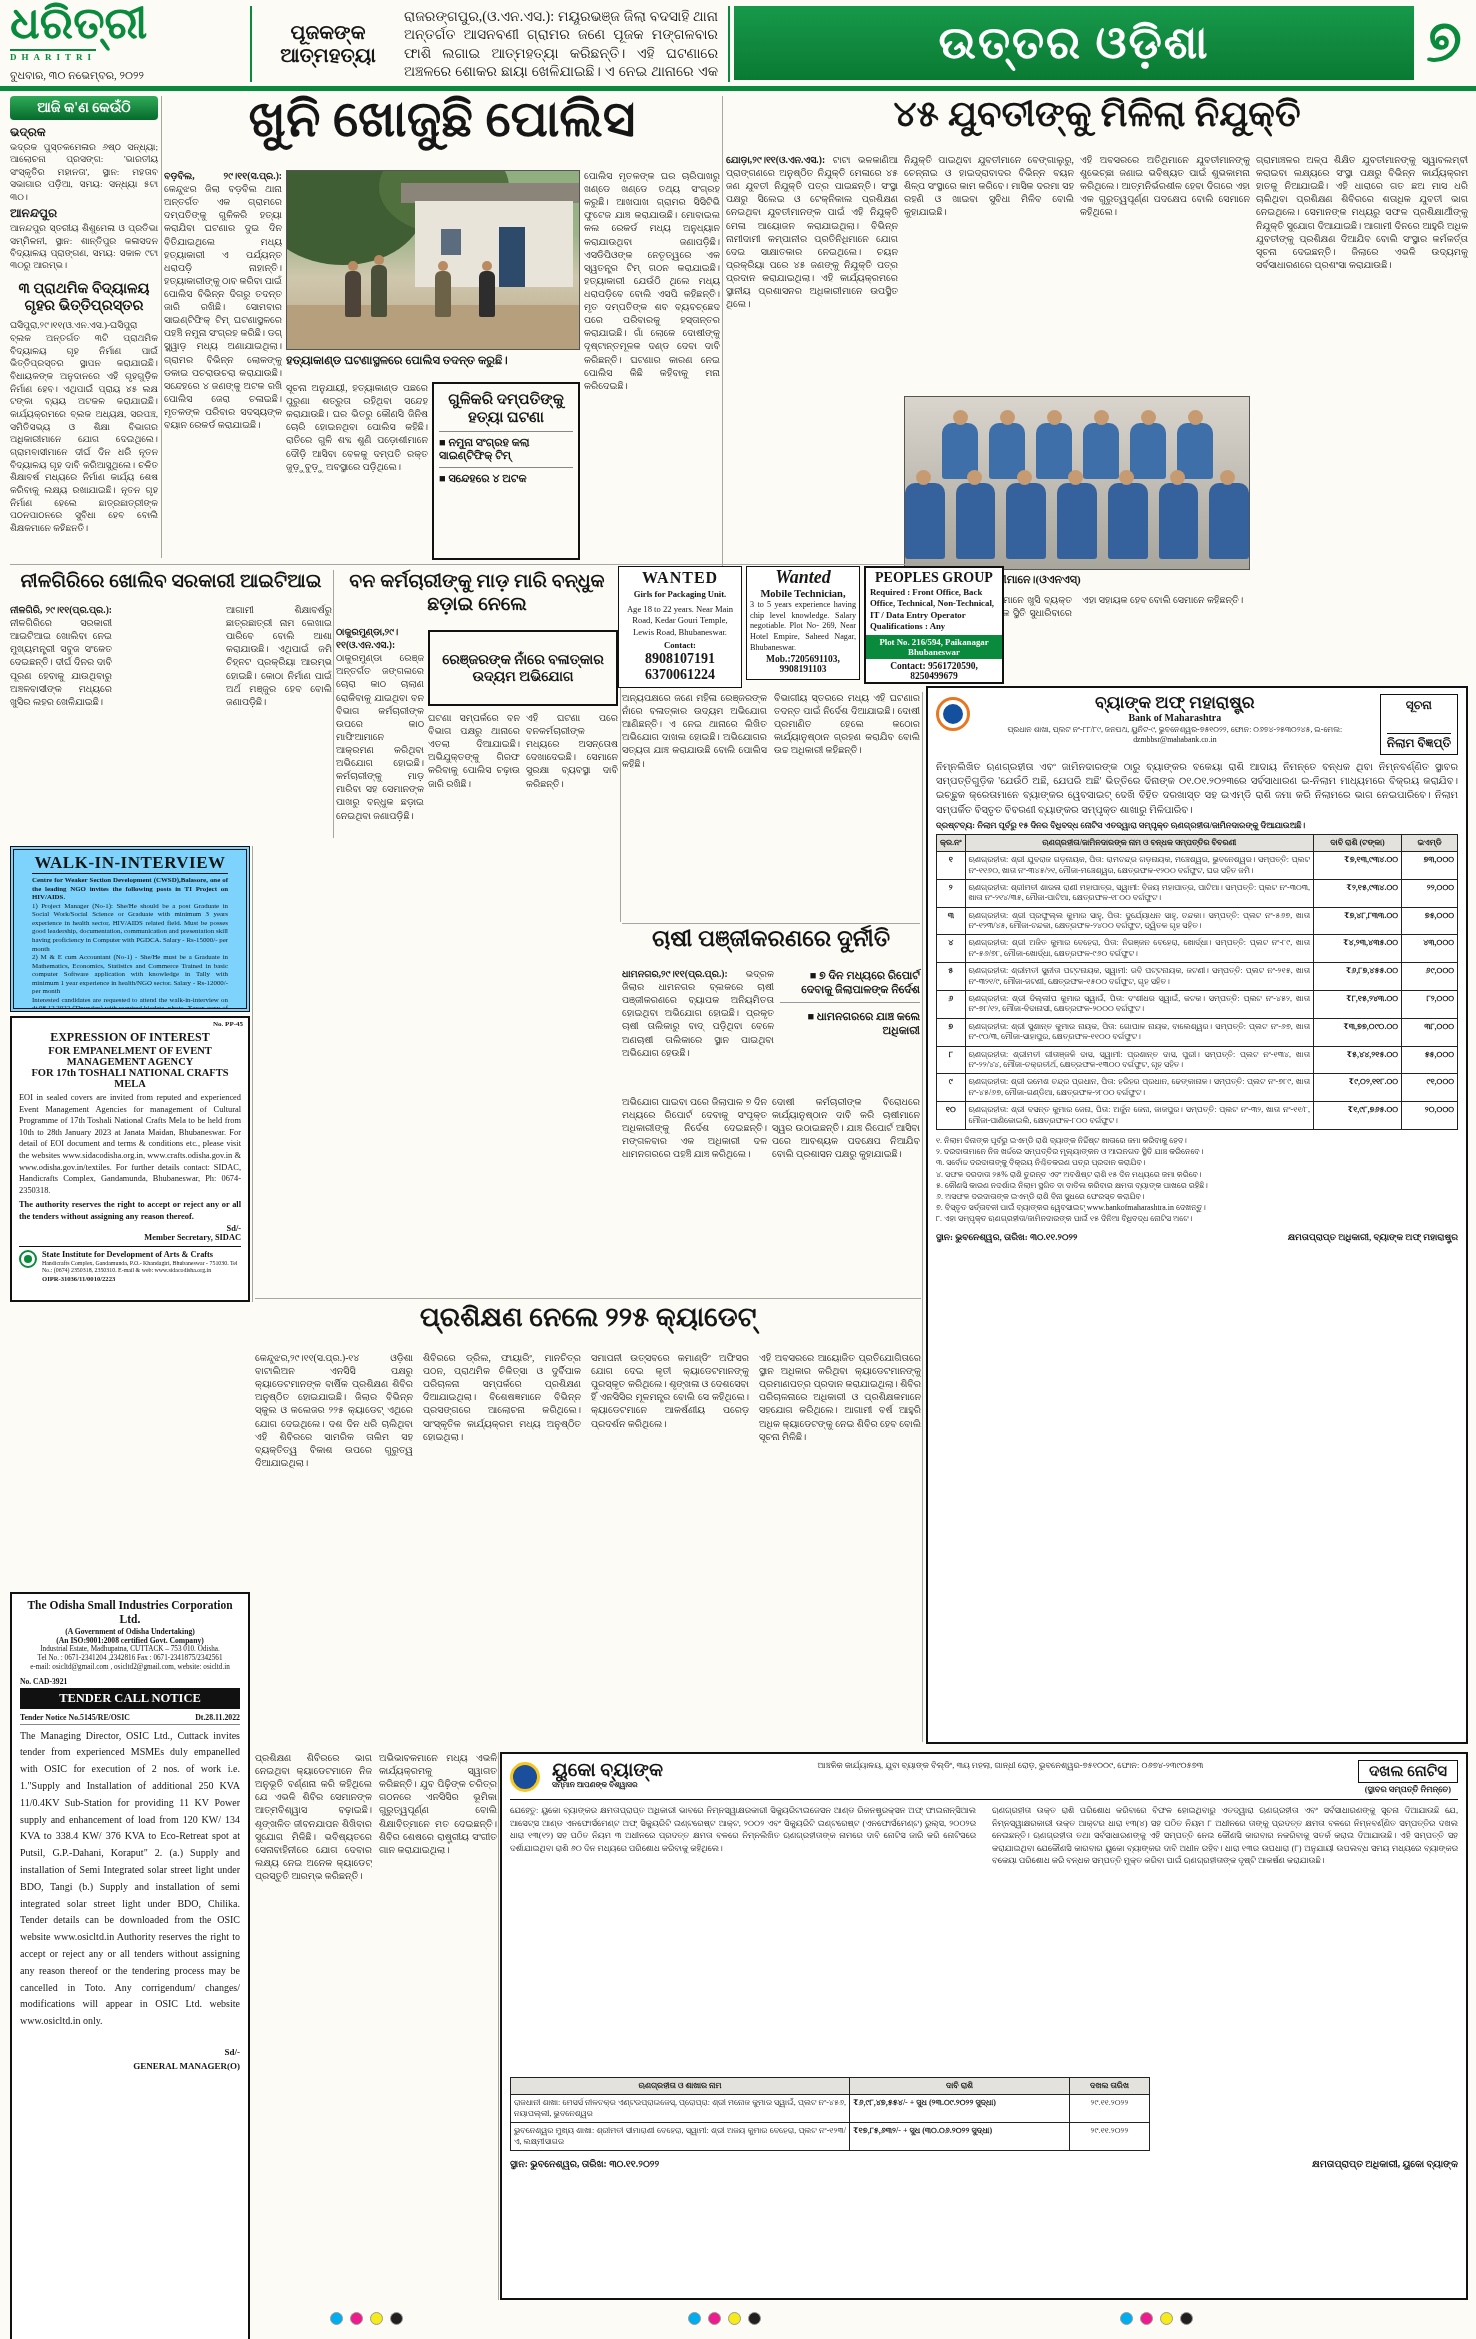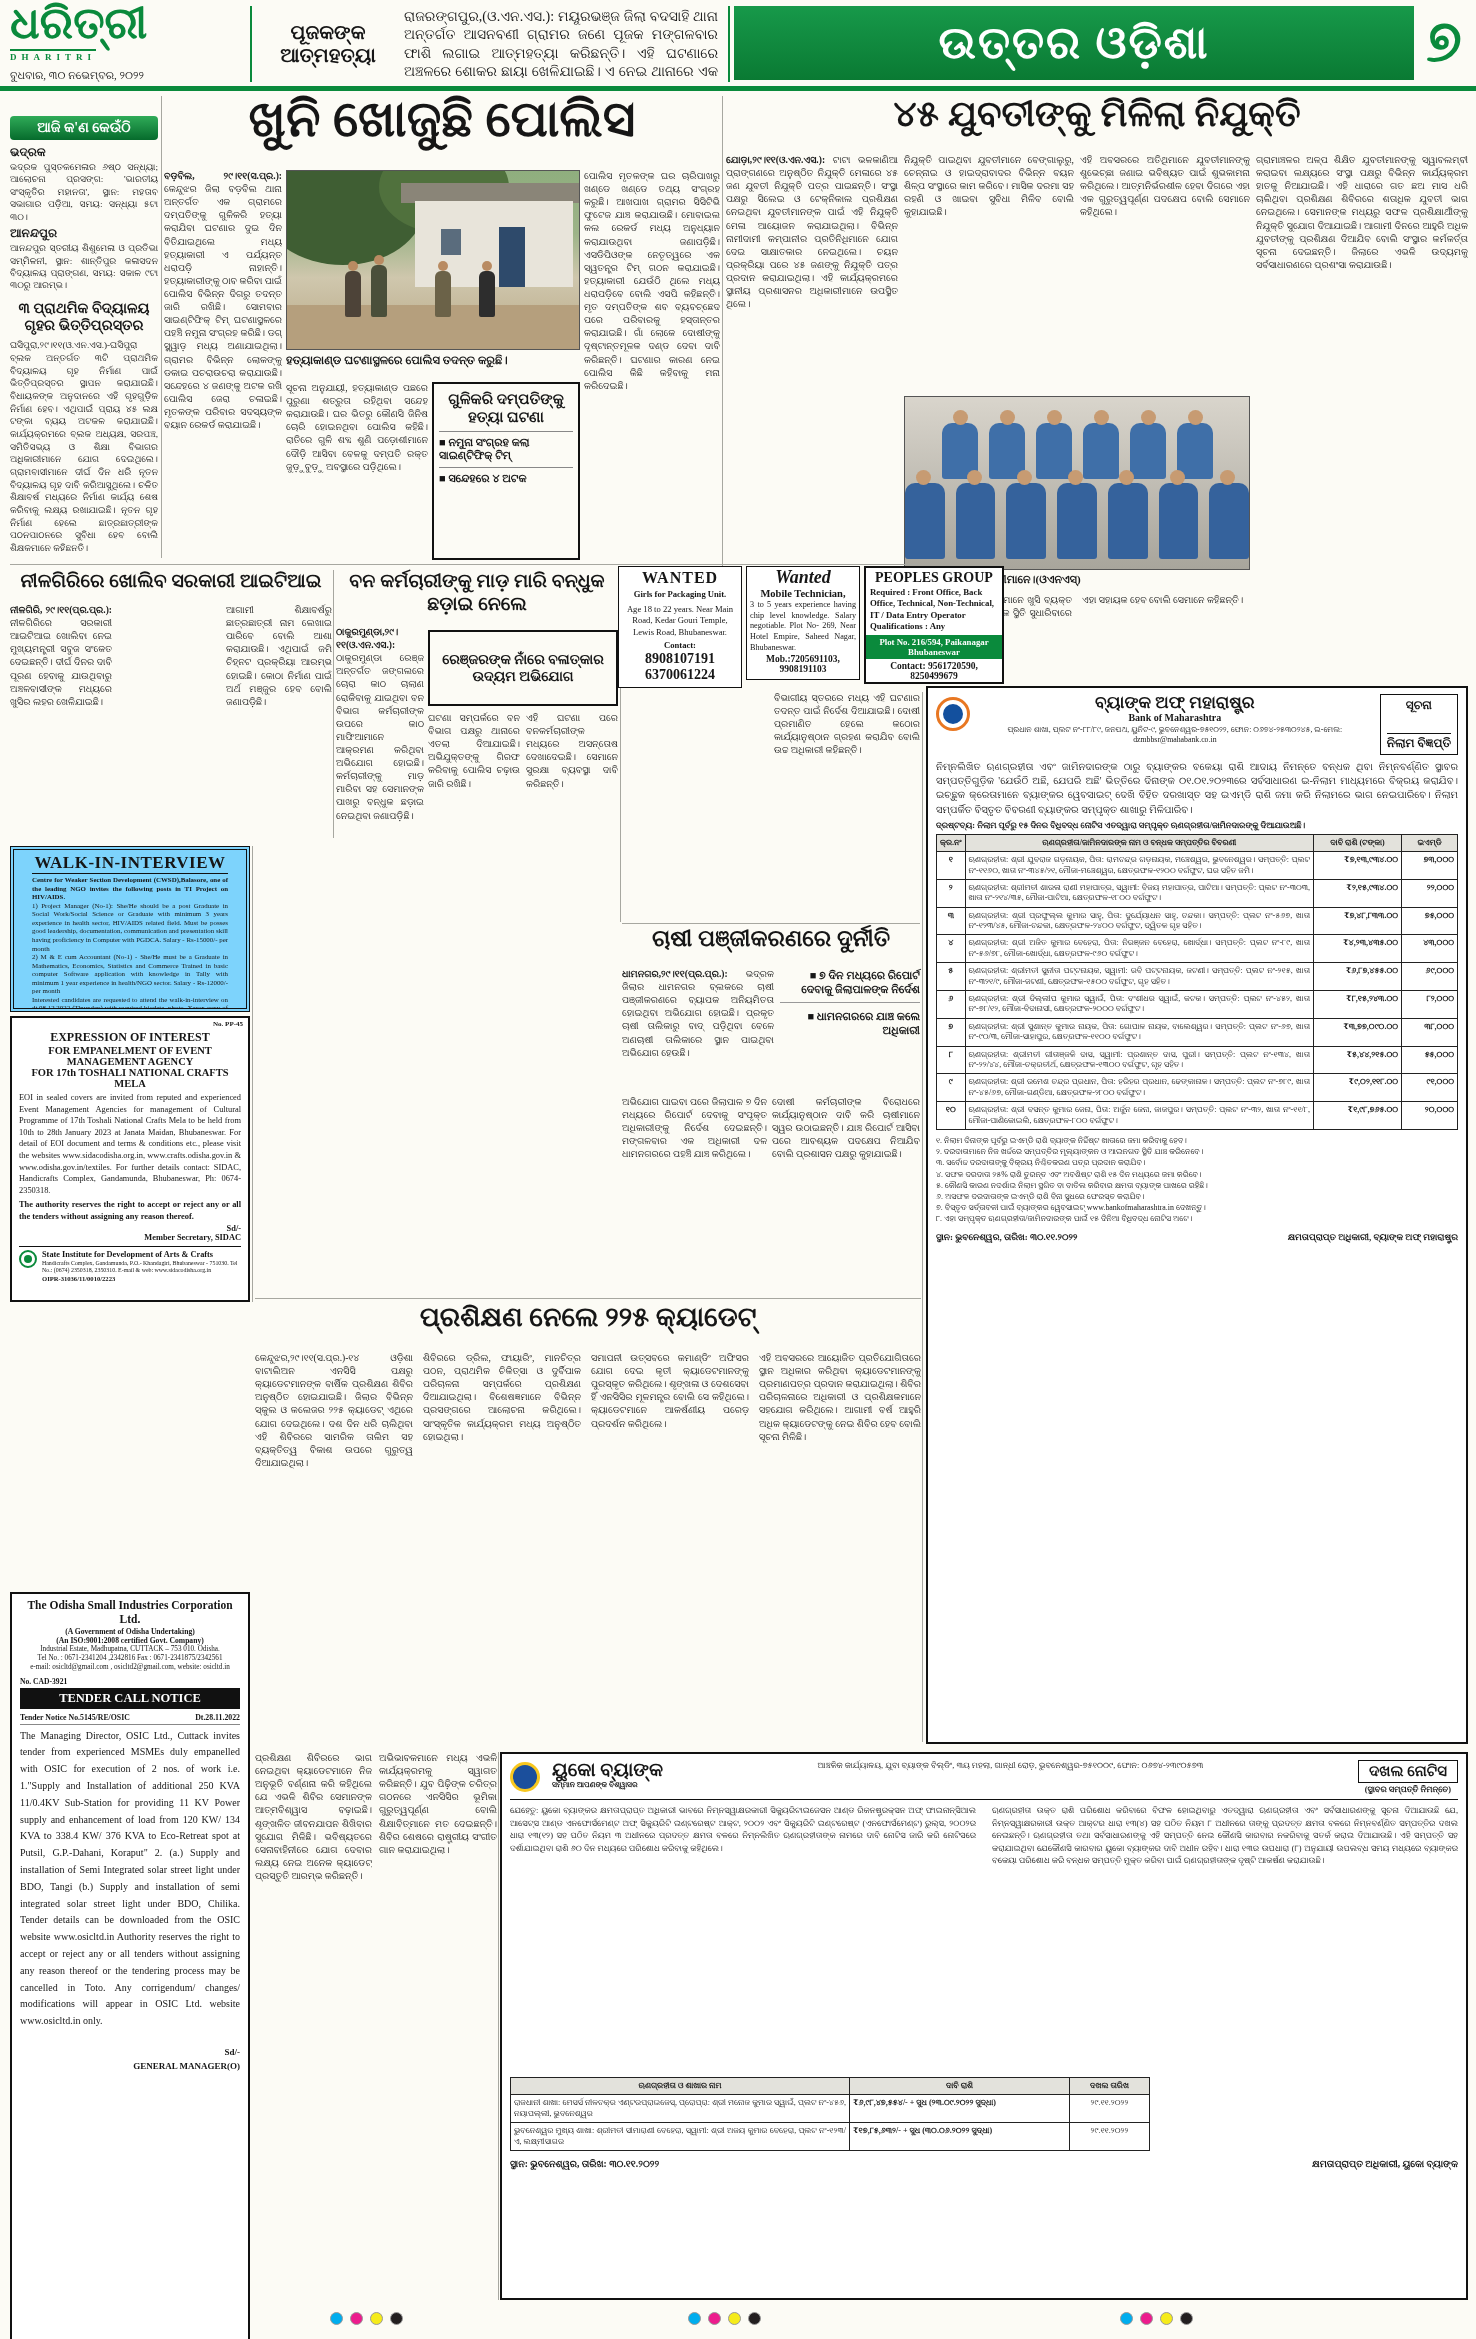--- a/index.html
+++ b/index.html
@@ -175,21 +175,21 @@
       <div>ପୂଜକଙ୍କ</div>
       <div>ଆତ୍ମହତ୍ୟା</div>
     </div>
     <div class="brief-body">ରାଜରଙ୍ଗପୁର,(ଓ.ଏନ.ଏସ.): ମୟୂରଭଞ୍ଜ ଜିଲା ବଦସାହି ଥାନା ଅନ୍ତର୍ଗତ ଆସନବଣୀ ଗ୍ରାମର ଜଣେ ପୂଜକ ମଙ୍ଗଳବାର ଫାଶି ଲଗାଇ ଆତ୍ମହତ୍ୟା କରିଛନ୍ତି। ଏହି ଘଟଣାରେ ଅଞ୍ଚଳରେ ଶୋକର ଛାୟା ଖେଳିଯାଇଛି। ଏ ନେଇ ଥାନାରେ ଏକ ଅପମୃତ୍ୟୁ ମାମଲା (ନଂ.୧୮/୯୯) ରୁଜୁ ହୋଇଛି। ଆତ୍ମହତ୍ୟାର ପ୍ରକୃତ କାରଣ ଏଯାବତ୍ ଜଣାପଡ଼ି ନାହିଁ ବୋଲି ପୋଲିସ କହିଛି।</div>
   </div>
 
   <div class="abs banner" style="left:734px;top:6px;width:680px;height:74px;">ଉତ୍ତର ଓଡ଼ିଶା</div>
   <div class="abs pageno" style="left:1416px;top:2px;width:56px;height:80px;">୭</div>
   <div class="abs" style="left:0;top:86px;width:1476px;height:5px;background:#0a8a3c;"></div>
 
-  <div class="abs" style="left:10px;top:96px;width:148px;height:464px;margin-top:20px;">
+  <div class="abs" style="left:10px;top:96px;width:148px;height:464px;">
     <div class="ev-head">ଆଜି କ'ଣ କେଉଁଠି</div>
     <div class="ev-name">ଭଦ୍ରକ</div>
     <div class="ev-item">ଭଦ୍ରକ ପୁସ୍ତକମେଳାର ୬ଷ୍ଠ ସନ୍ଧ୍ୟା; ଆଲୋଚନା ପ୍ରସଙ୍ଗ: 'ଭାରତୀୟ ସଂସ୍କୃତିର ମହାନତା', ସ୍ଥାନ: ମହତାବ ସଭାଗାର ପଡ଼ିଆ, ସମୟ: ସନ୍ଧ୍ୟା ୫ଟା ୩୦।</div>
     <div class="ev-name">ଆନନ୍ଦପୁର</div>
     <div class="ev-item">ଆନନ୍ଦପୁର ସ୍ତରୀୟ ଶିଶୁମେଳା ଓ ପ୍ରତିଭା ସମ୍ମିଳନୀ, ସ୍ଥାନ: ଶାନ୍ତିପୁର କଳାସଦନ ବିଦ୍ୟାଳୟ ପ୍ରାଙ୍ଗଣ, ସମୟ: ସକାଳ ୯ଟା ୩୦ରୁ ଆରମ୍ଭ।</div>
     <div class="ev-sub">୩ ପ୍ରାଥମିକ ବିଦ୍ୟାଳୟ ଗୃହର ଭିତ୍ତିପ୍ରସ୍ତର</div>
     <div class="txt sm" style="height:212px;">ଘସିପୁରା,୨୯।୧୧(ଓ.ଏନ.ଏସ.)-ଘସିପୁରା ବ୍ଲକ ଅନ୍ତର୍ଗତ ୩ଟି ପ୍ରାଥମିକ ବିଦ୍ୟାଳୟ ଗୃହ ନିର୍ମାଣ ପାଇଁ ଭିତ୍ତିପ୍ରସ୍ତର ସ୍ଥାପନ କରାଯାଇଛି। ବିଧାୟକଙ୍କ ଅନୁଦାନରେ ଏହି ଗୃହଗୁଡ଼ିକ ନିର୍ମାଣ ହେବ। ଏଥିପାଇଁ ପ୍ରାୟ ୪୫ ଲକ୍ଷ ଟଙ୍କା ବ୍ୟୟ ଅଟକଳ କରାଯାଇଛି। କାର୍ଯ୍ୟକ୍ରମରେ ବ୍ଲକ ଅଧ୍ୟକ୍ଷ, ସରପଞ୍ଚ, ସମିତିସଭ୍ୟ ଓ ଶିକ୍ଷା ବିଭାଗର ଅଧିକାରୀମାନେ ଯୋଗ ଦେଇଥିଲେ। ଗ୍ରାମବାସୀମାନେ ଦୀର୍ଘ ଦିନ ଧରି ନୂତନ ବିଦ୍ୟାଳୟ ଗୃହ ଦାବି କରିଆସୁଥିଲେ। ଚଳିତ ଶିକ୍ଷାବର୍ଷ ମଧ୍ୟରେ ନିର୍ମାଣ କାର୍ଯ୍ୟ ଶେଷ କରିବାକୁ ଲକ୍ଷ୍ୟ ରଖାଯାଇଛି। ନୂତନ ଗୃହ ନିର୍ମାଣ ହେଲେ ଛାତ୍ରଛାତ୍ରୀଙ୍କ ପଠନପାଠନରେ ସୁବିଧା ହେବ ବୋଲି ଶିକ୍ଷକମାନେ କହିଛନ୍ତି।</div>
   </div>
   <div class="abs vr" style="left:161px;top:96px;height:462px;"></div>
 
@@ -272,20 +272,21 @@
     <div class="abs txt" style="left:0;top:56px;width:88px;height:296px;">
       <span class="dl">ଠାକୁରମୁଣ୍ଡା,୨୯।୧୧(ଓ.ଏନ.ଏସ.):</span>
       <span>ଠାକୁରମୁଣ୍ଡା ରେଞ୍ଜ ଅନ୍ତର୍ଗତ ଜଙ୍ଗଲରେ ଚୋରା କାଠ ଚାଲାଣ ରୋକିବାକୁ ଯାଇଥିବା ବନ ବିଭାଗ କର୍ମଚାରୀଙ୍କ ଉପରେ କାଠ ମାଫିଆମାନେ ଆକ୍ରମଣ କରିଥିବା ଅଭିଯୋଗ ହୋଇଛି। କର୍ମଚାରୀଙ୍କୁ ମାଡ଼ ମାରିବା ସହ ସେମାନଙ୍କ ପାଖରୁ ବନ୍ଧୁକ ଛଡ଼ାଇ ନେଇଥିବା ଜଣାପଡ଼ିଛି।</span>
     </div>
     <div class="abs subbox" style="left:92px;top:60px;width:190px;height:76px;">ରେଞ୍ଜରଙ୍କ ନାଁରେ ବଳାତ୍କାର ଉଦ୍ୟମ ଅଭିଯୋଗ</div>
     <div class="abs txt" style="left:92px;top:142px;width:92px;height:210px;">ଘଟଣା ସମ୍ପର୍କରେ ବନ ବିଭାଗ ପକ୍ଷରୁ ଥାନାରେ ଏତଲା ଦିଆଯାଇଛି। ଅଭିଯୁକ୍ତଙ୍କୁ ଗିରଫ କରିବାକୁ ପୋଲିସ ଚଢ଼ାଉ ଜାରି ରଖିଛି।</div>
     <div class="abs txt" style="left:190px;top:142px;width:92px;height:210px;">ଏହି ଘଟଣା ପରେ ବନକର୍ମଚାରୀଙ୍କ ମଧ୍ୟରେ ଅସନ୍ତୋଷ ଦେଖାଦେଇଛି। ସେମାନେ ସୁରକ୍ଷା ବ୍ୟବସ୍ଥା ଦାବି କରିଛନ୍ତି।</div>
   </div>
   <div class="abs vr" style="left:620px;top:570px;height:352px;"></div>
   <div class="abs" style="left:622px;top:692px;width:298px;height:228px;">
+    <div class="abs txt" style="left:0;top:0;width:145px;height:228px;">ଅନ୍ୟପକ୍ଷରେ ଜଣେ ମହିଳା ରେଞ୍ଜରଙ୍କ ନାଁରେ ବଳାତ୍କାର ଉଦ୍ୟମ ଅଭିଯୋଗ ଆଣିଛନ୍ତି। ଏ ନେଇ ଥାନାରେ ଲିଖିତ ଅଭିଯୋଗ ଦାଖଲ ହୋଇଛି। ଅଭିଯୋଗର ସତ୍ୟତା ଯାଞ୍ଚ କରାଯାଉଛି ବୋଲି ପୋଲିସ କହିଛି।</div>
     <div class="abs txt" style="left:152px;top:0;width:146px;height:228px;">ବିଭାଗୀୟ ସ୍ତରରେ ମଧ୍ୟ ଏହି ଘଟଣାର ତଦନ୍ତ ପାଇଁ ନିର୍ଦେଶ ଦିଆଯାଇଛି। ଦୋଷୀ ପ୍ରମାଣିତ ହେଲେ କଠୋର କାର୍ଯ୍ୟାନୁଷ୍ଠାନ ଗ୍ରହଣ କରାଯିବ ବୋଲି ଉଚ୍ଚ ଅଧିକାରୀ କହିଛନ୍ତି।</div>
   </div>
 
   <div class="abs ad" style="left:618px;top:566px;width:124px;height:122px;">
     <div class="wanted-t">WANTED</div>
     <div class="ad-body b">Girls for Packaging Unit.</div>
     <div class="ad-body">Age 18 to 22 years. Near Main Road, Kedar Gouri Temple, Lewis Road, Bhubaneswar.</div>
     <div class="ad-body b" style="padding:0;">Contact:</div>
     <div class="ad-phone">8908107191</div>
     <div class="ad-phone">6370061224</div>

